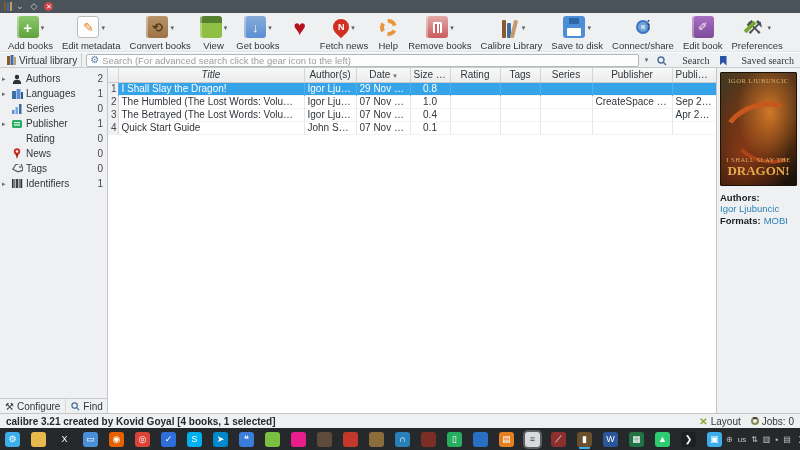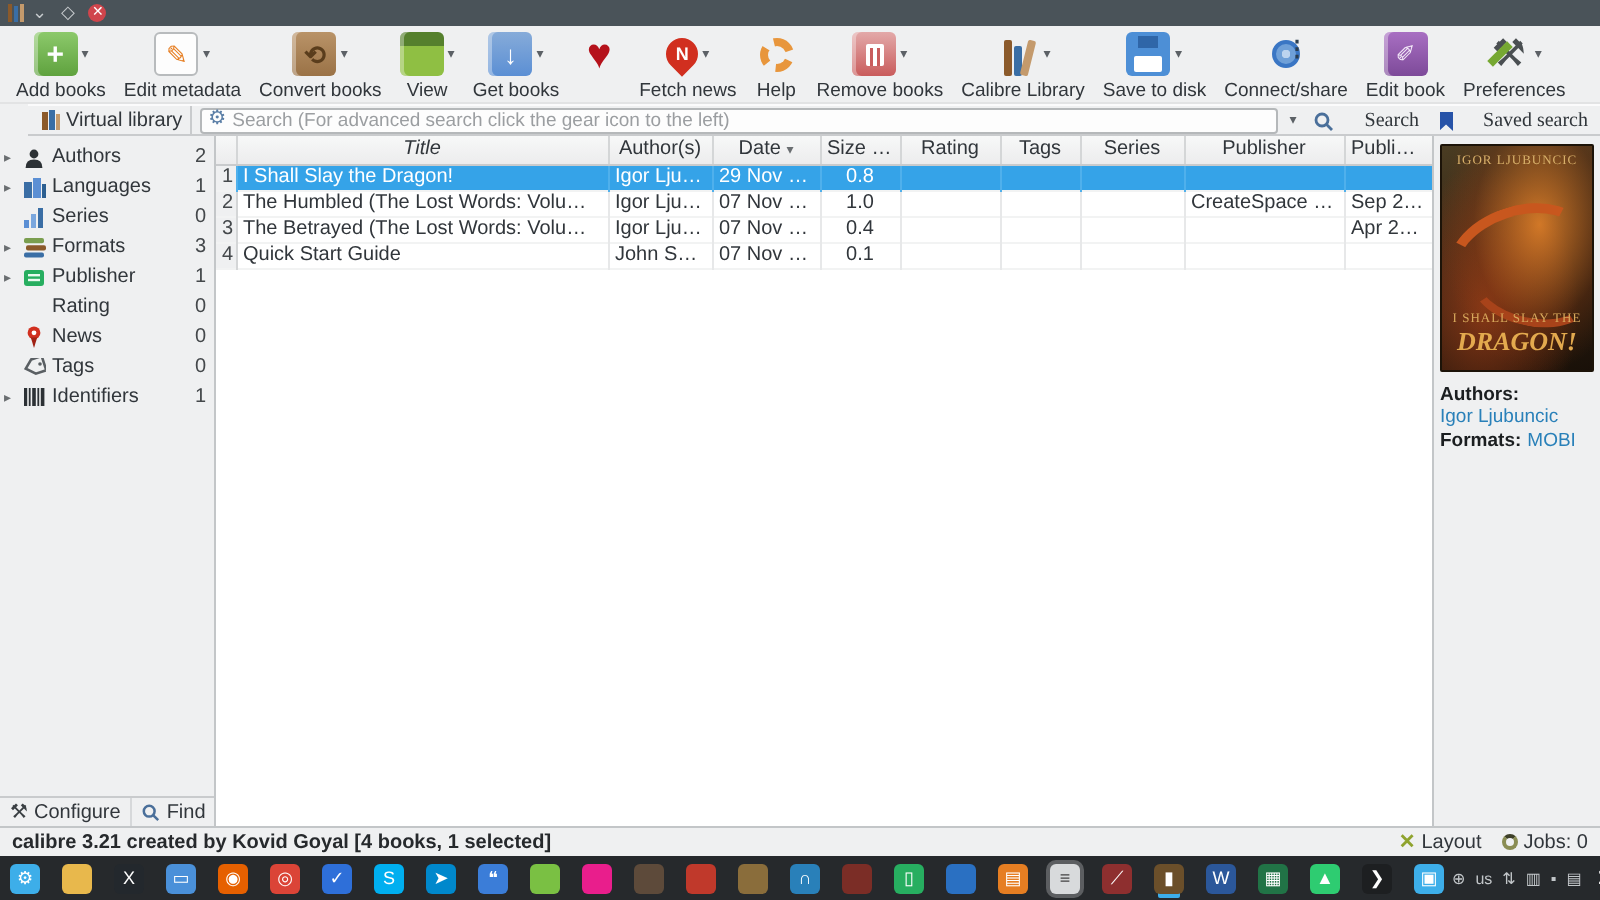--- a/index.html
+++ b/index.html
@@ -53,21 +53,21 @@
   .i-share i { display:block; width:14px; height:14px; border-radius:50%; border:2px solid #3a76c4;
       background:radial-gradient(circle,#bcd4ef 30%, #6fa0d8 31%); }
   .i-share u { position:absolute; right:0; top:2px; color:#2c3e50; font-size:11px; text-decoration:none; font-weight:bold; }
   .i-edit { background:linear-gradient(180deg,#a86fc2,#7d4a99); color:#f3e9f8; font-size:12px; }
   .i-pref { background:none; color:#4a4f52; font-size:19px; }
   .i-pref::after { content:""; position:absolute; width:4px; height:14px; background:#76a832;
       transform:rotate(45deg); left:5px; top:4px; }
 
   
   .searchrow { height:16px; display:flex; align-items:center; background:#eff0f1;
-    border-top:1px solid #fbfbfc; border-bottom:1px solid #c9cbcd; padding:0 3px; gap:4px;margin-left:14px; }
+    border-top:1px solid #fbfbfc; border-bottom:1px solid #c9cbcd; padding:0 3px; gap:4px; }
   .vlib { display:flex; align-items:center; gap:3px; padding:0 4px; height:100%; border-right:1px solid #c9cbcd; }
   .vlib svg { display:block; }
   .searchbox { flex:1; display:flex; align-items:center; background:#fdfdfd;
     border:1px solid #b5b8ba; border-radius:2px; height:13px; padding:0 3px; gap:3px; }
   .searchbox .gear { color:#5a7ea6; font-size:10px; line-height:10px; }
   .searchbox input { flex:1; border:none; outline:none; background:transparent;
     font-family:"Liberation Sans", sans-serif; font-size:9.5px; color:#31363b; }
   .searchbox input::placeholder { color:#9b9ea1; }
   .srch-dd { color:#5c6166; font-size:7px; padding:0 2px; }
   .mini-btn { display:flex; align-items:flex-end; gap:15px; padding:0 3px;font-family:Liberation Serif, serif; }
@@ -117,21 +117,21 @@
       linear-gradient(165deg,#4a3c22,#2e2113 55%,#191008); }
   .cover::before { content:""; position:absolute; width:64px; height:40px; left:2px; top:30px;
     border:5px solid transparent; border-top:5px solid #c8571e; border-radius:50%; transform:rotate(-18deg); }
   .cover::after { content:""; position:absolute; width:54px; height:30px; left:14px; top:52px;
     border:4px solid transparent; border-bottom:4px solid #a8431a; border-radius:50%; transform:rotate(12deg); }
   .cover-author { position:absolute; top:4px; width:100%; text-align:center;
     font-family:"Liberation Serif", serif; font-size:6.5px; letter-spacing:.5px; color:#d8b06a; z-index:2; }
   .cover-t1 { position:absolute; bottom:22px; width:100%; text-align:center;
     font-family:"Liberation Serif", serif; font-size:6.5px; letter-spacing:.5px; color:#d8a95c; z-index:2; }
   .cover-t2 { position:absolute; bottom:6px; width:100%; text-align:center;
-    font-family:"Liberation Serif", serif; font-size:13px; font-weight:bold; color:#e3aa4e; z-index:2;font-style:italic; }
+    font-family:"Liberation Serif", serif; font-size:13px; font-weight:bold; color:#e3aa4e; z-index:2; }
   .meta-row { display:flex; font-size:9.5px; line-height:11px; margin-bottom:1px; }
   .meta-label { font-weight:bold; color:#1b1e20; margin-right:3px; }
   .meta-link { color:#2980b9; }
   .meta-authors { flex-wrap:wrap; }
   .meta-path { justify-content:space-between; }
 
   
   .statusbar { height:15px; background:#eff0f1; border-top:1px solid #c3c6c8;
     display:flex; align-items:center; padding:0 6px; }
   .status-left { flex:1; font-weight:bold; color:#26292c; }
@@ -339,32 +339,20 @@
         <span class="sb-arrow"></span>
         <span class="sb-icon">
             <svg width="10" height="10" viewBox="0 0 10 10">
               <rect x="0" y="6" width="2.5" height="4" fill="#5b8fd4"></rect>
               <rect x="3.5" y="3" width="2.5" height="7" fill="#7aa7de"></rect>
               <rect x="7" y="0" width="2.5" height="10" fill="#3a6ea5"></rect>
             </svg>
           </span>
         <span class="sb-label">Series</span>
         <span class="sb-count">0</span>
-      </div>
-      <div class="sb-item">
-        <span class="sb-arrow">▸</span>
-        <span class="sb-icon">
-            <svg width="11" height="10" viewBox="0 0 11 10">
-              <rect x="0" y="0" width="10" height="2.6" rx="1" fill="#7a9e4f"></rect>
-              <rect x="1" y="3.6" width="10" height="2.6" rx="1" fill="#8b5a2b"></rect>
-              <rect x="0" y="7.2" width="10" height="2.6" rx="1" fill="#3a6ea5"></rect>
-            </svg>
-          </span>
-        <span class="sb-label">Formats</span>
-        <span class="sb-count">3</span>
       </div>
       <div class="sb-item">
         <span class="sb-arrow">▸</span>
         <span class="sb-icon">
             <svg width="10" height="10" viewBox="0 0 10 10">
               <rect x="0" y="1" width="10" height="8" rx="1.5" fill="#27ae60"></rect>
               <rect x="2" y="3" width="6" height="1.2" fill="#eafaf0"></rect>
               <rect x="2" y="5.4" width="6" height="1.2" fill="#eafaf0"></rect>
             </svg>
           </span>

